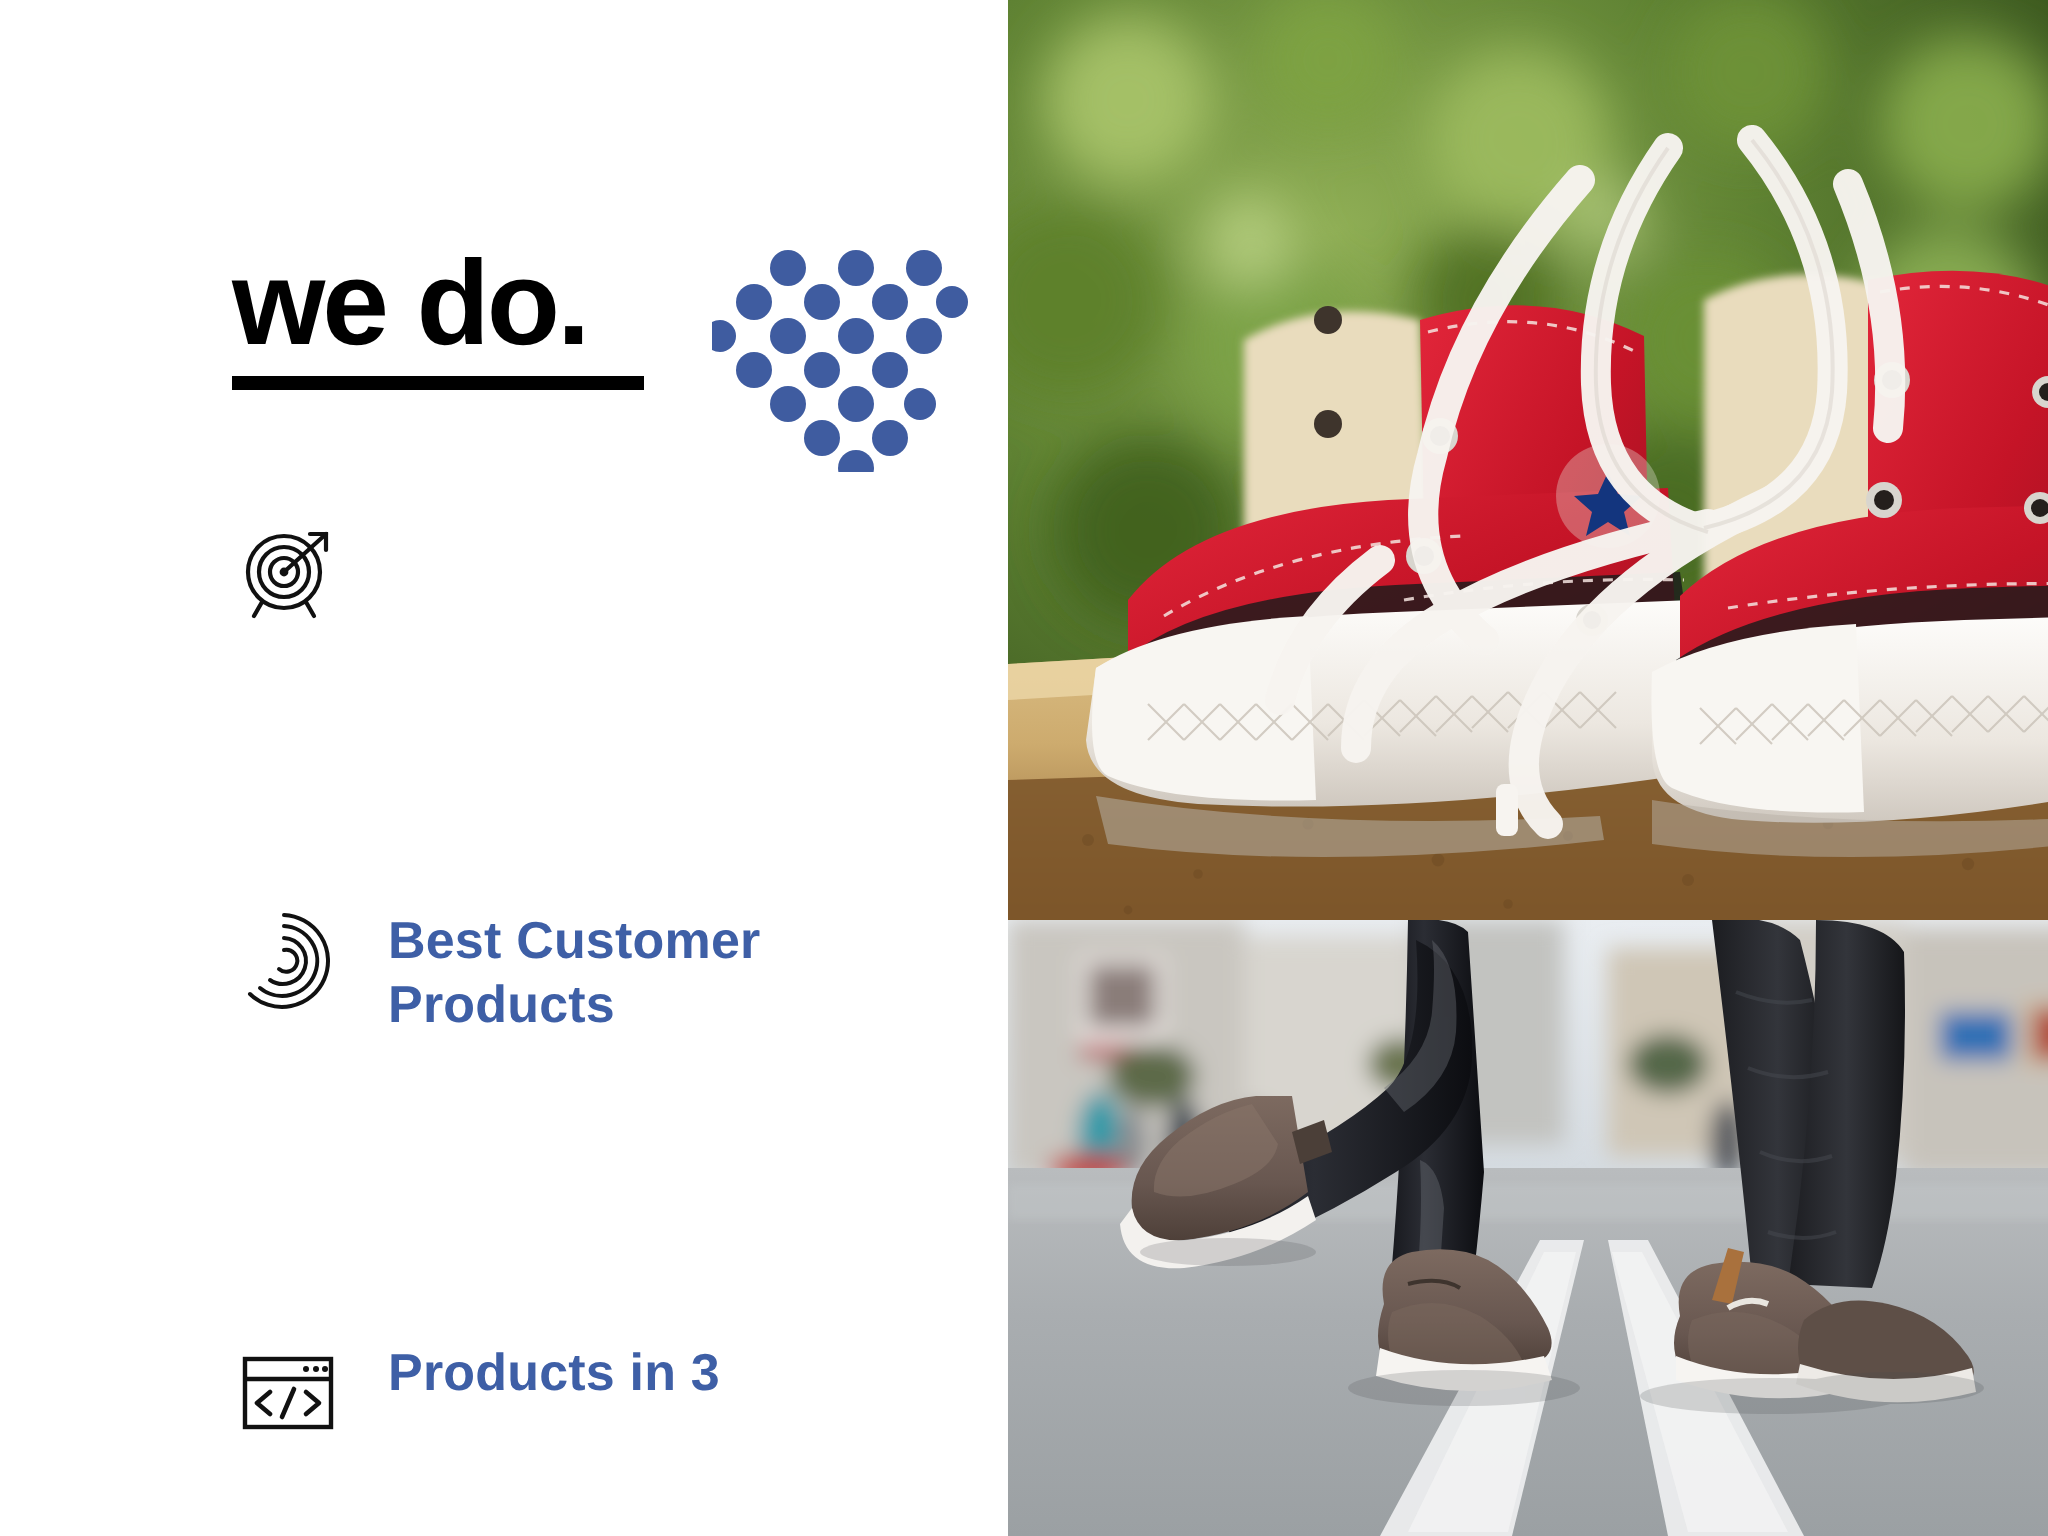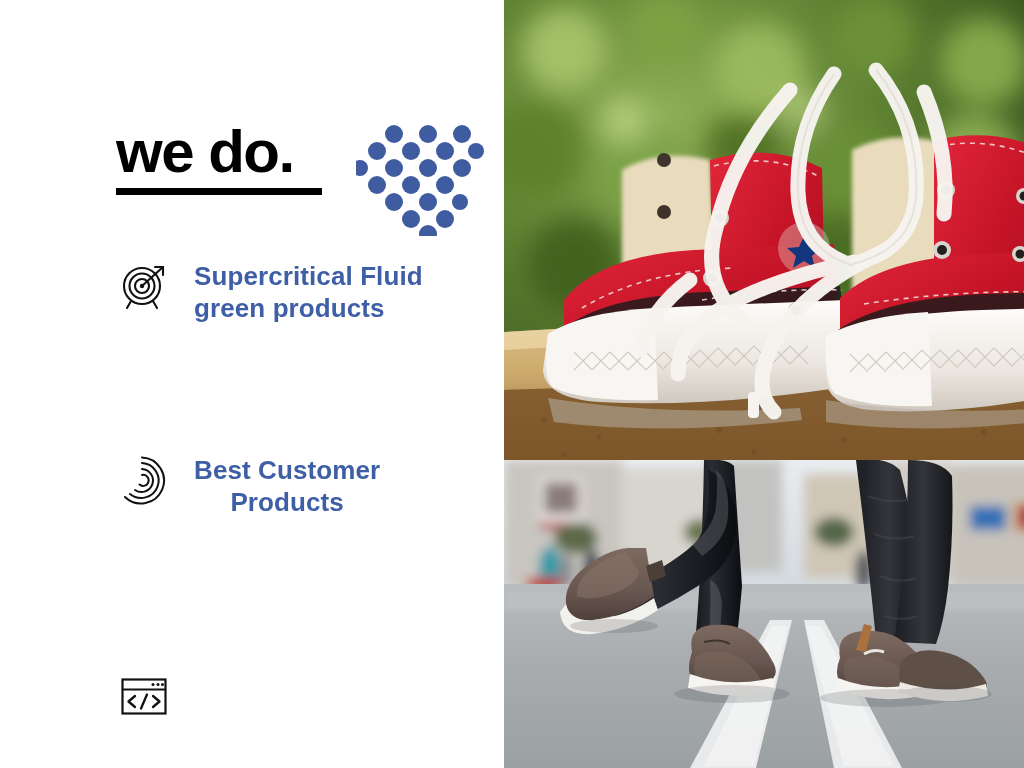--- a/index.html
+++ b/index.html
@@ -70,21 +70,21 @@
 
   
   .feature {
     position: absolute;
     left: 88px;
     display: flex;
     align-items: flex-start;
     width: 380px;
   }
   .feature-1 { top: 258px; }
-  .feature-2 { top: 452px; text-align: center; }
+  .feature-2 { top: 452px; }
   .feature-3 { top: 668px; }
 
   .feature-icon {
     flex: 0 0 auto;
     width: 56px;
     height: 56px;
     margin-right: 22px;
     display: flex;
     align-items: center;
     justify-content: center;
@@ -182,24 +182,20 @@
             <circle cx="24" cy="26" r="2.2" fill="#111111" stroke="none"></circle>
 
             <line x1="13" y1="41" x2="9" y2="48"></line>
             <line x1="35" y1="41" x2="39" y2="48"></line>
 
             <line x1="24" y1="26" x2="45" y2="7"></line>
 
             <polyline points="45,15 45,7 37,7"></polyline>
           </g>
         </svg>
-      </div>
-      <div class="feature-text">
-        <span>Supercritical Fluid</span><br>
-        <span>green products</span>
       </div>
     </div>
 
     <div class="feature feature-2">
       <div class="feature-icon">
         <svg width="52" height="52" viewBox="0 0 52 52" xmlns="http://www.w3.org/2000/svg">
           <g fill="none" stroke="#111111" stroke-width="2" stroke-linecap="round">
 
             <path d="M24 21 A5.5 5.5 0 1 1 21.5 30.5"></path>
 
@@ -228,21 +224,21 @@
             <circle cx="44.5" cy="14.5" r="1.5" fill="#111111"></circle>
             <g fill="none" stroke="#111111" stroke-width="2.3" stroke-linecap="round" stroke-linejoin="round">
               <polyline points="17,26 10.5,31.5 17,37"></polyline>
               <polyline points="35,26 41.5,31.5 35,37"></polyline>
               <line x1="29" y1="24.5" x2="23" y2="38.5"></line>
             </g>
           </g>
         </svg>
       </div>
       <div class="feature-text">
-        <br>
+        <span>Products in 3</span><br>
       </div>
     </div>
 
   </div>
 
   <div class="photo-column">
 
     <div class="photo photo-top">
       <svg width="548" height="460" viewBox="0 0 548 460" xmlns="http://www.w3.org/2000/svg">
         <defs>

